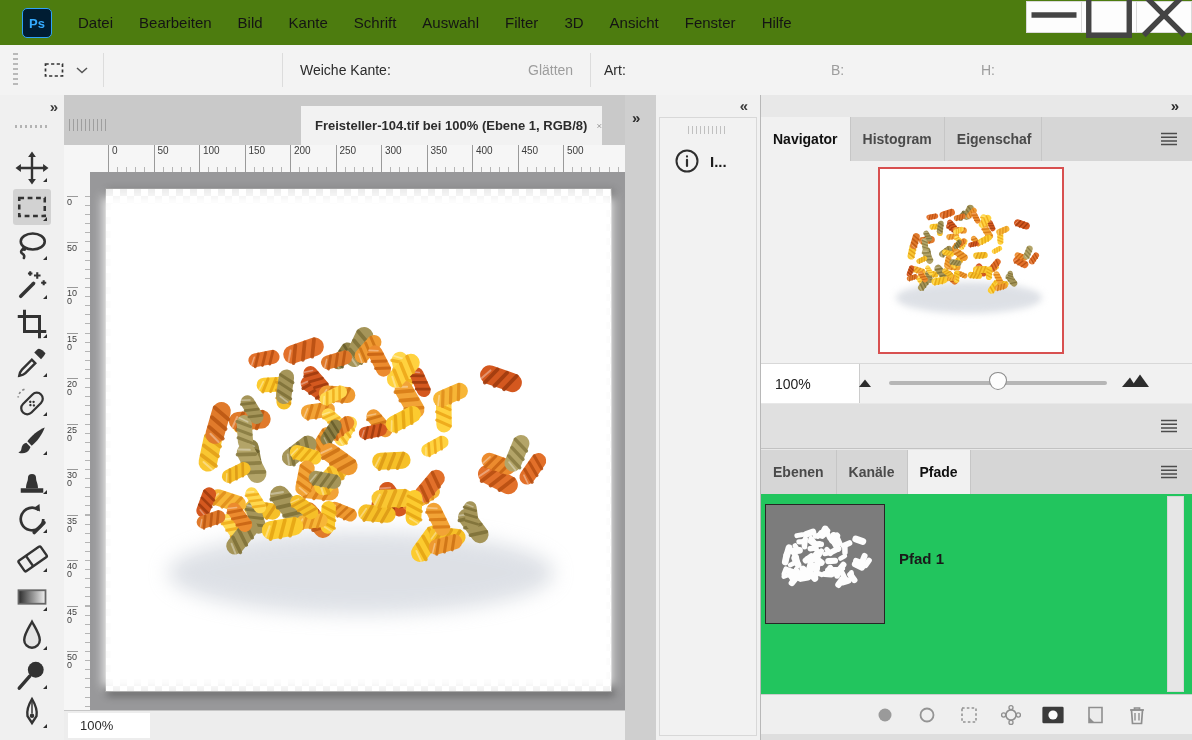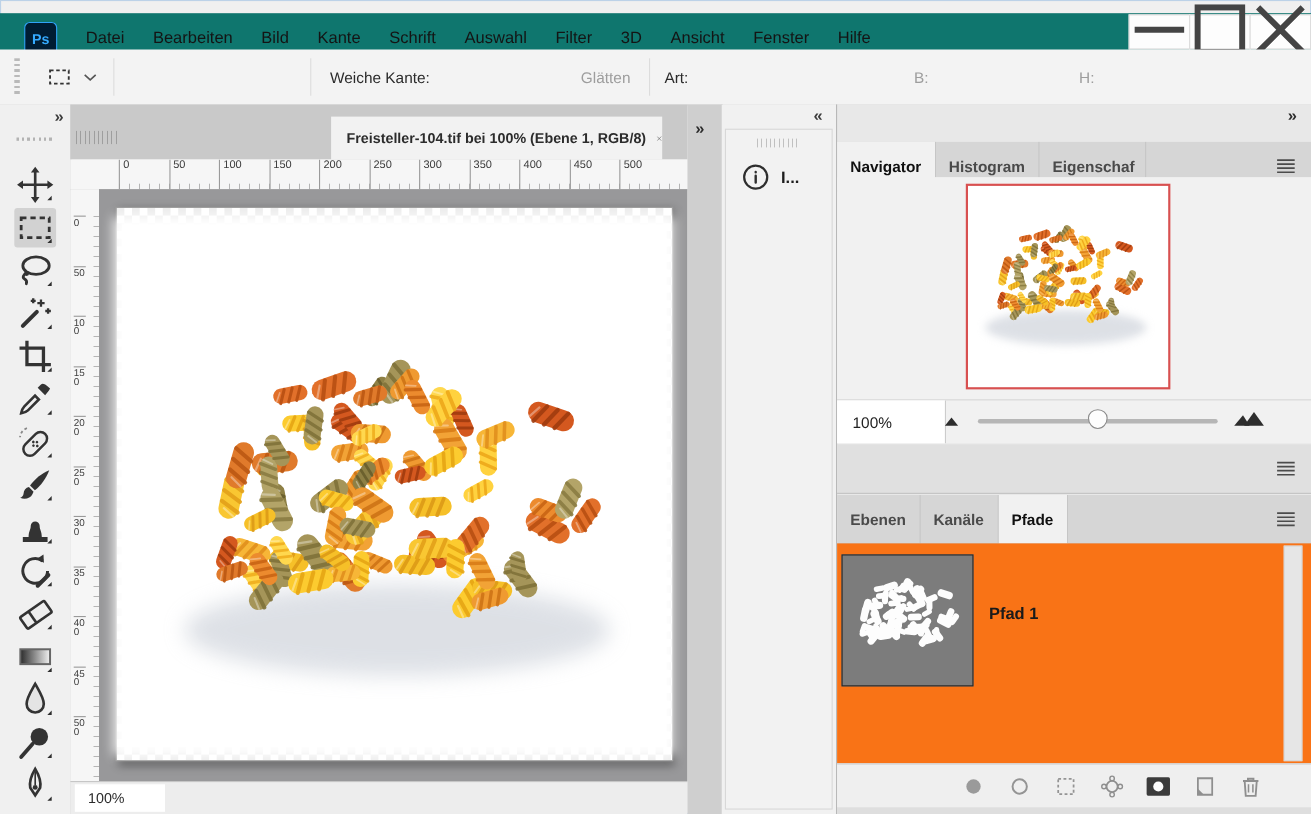--- a/index.html
+++ b/index.html
@@ -1,19 +1,19 @@
 <!DOCTYPE html>
 <html><head>
 <meta charset="utf-8">
 <style>
   html,body{margin:0;padding:0}
   #app{position:relative;width:1192px;height:740px;overflow:hidden;background:#f0f0f0;
        font-family:"Liberation Sans",sans-serif;color:#1f1f1f;user-select:none;outline:1px solid #bcd2e8;outline-offset:-1px}
   
-  #menubar{position:absolute;left:0;top:12px;width:1192px;height:45px;background:#0f766e;border-bottom:1px solid #e4e4e4}
+  #menubar{position:absolute;left:0;top:0;width:1192px;height:45px;background:#4d7c0f;border-bottom:1px solid #e4e4e4}
   #pslogo{position:absolute;left:22px;top:8px;width:28px;height:28px;background:#001d33;border:1px solid #2fa3f7;border-radius:5px;
           color:#35abff;font-weight:700;font-size:13px;display:flex;align-items:center;justify-content:center}
   #menuitems{position:absolute;left:65px;top:0;height:45px;display:flex;align-items:center}
   #menuitems span{padding:0 13px;font-size:15px;color:#141414;cursor:default}
   #winbtns{position:absolute;right:0;top:1px;display:flex}
   .winbtn{width:54px;height:30px;background:#fdfdfd;border:1px solid #dadada;margin-left:-1px;display:flex;align-items:center;justify-content:center}
   .winbtn svg{width:13px;height:13px}
   
   #optionsbar{position:absolute;left:0;top:45px;width:1192px;height:50px;background:#f3f3f3;border-bottom:1px solid #d6d6d6}
   .vgrip{position:absolute;left:13px;top:8px;width:5px;height:34px;
@@ -86,34 +86,34 @@
   #inforow .ilabel{margin-left:10px;font-size:15px;font-weight:700;color:#1d1d1d}
   
   #rightcol{position:absolute;left:760px;top:95px;width:432px;height:645px;background:#e8e8e8;border-left:1px solid #b8b8b8}
   #rightcol .expander{position:absolute;right:14px;top:2px;font-size:15px;font-weight:700;color:#2c2c2c}
   .ptabs{position:absolute;left:0;width:432px;height:44px;background:#d6d6d6;border-bottom:1px solid #c2c2c2;display:flex;align-items:stretch}
   .tabslot{display:flex}
   .ptab{padding:0 12px;line-height:44px;font-size:14px;font-weight:700;color:#4a4a4a;border-right:1px solid #c6c6c6;
         max-width:72px;overflow:hidden;white-space:nowrap}
   .ptab.active{background:#f1f1f1;color:#101010}
   .pmenu{margin-left:auto;align-self:center;margin-right:14px;display:flex;width:20px;height:14px}
-  #navtabs{top:34px}
+  #navtabs{top:22px}
   #navbody{position:absolute;left:0;top:66px;width:432px;height:202px;background:#f1f1f1}
   #navthumb{position:absolute;left:117px;top:6px;width:182px;height:183px;background:#fff;border:2px solid #d85050}
   #pasta-nav{position:absolute;left:2px;top:2px;width:174px;height:175px}
   #navzoom{position:absolute;left:0;top:268px;width:432px;height:39px;background:#f1f1f1;border-top:1px solid #d8d8d8}
   #navzoomval{position:absolute;left:0;top:0;width:84px;height:39px;background:#fff;border-right:1px solid #ccc;
               font-size:14px;color:#222;display:flex;align-items:center;padding-left:14px}
   #zoomout{position:absolute;left:96px;top:13px;width:18px;height:11px;display:flex}
   #navslider{position:absolute;left:128px;top:17px;width:218px;height:4px;background:#b6b6b6;border-radius:2px}
   #navthumbtn{position:absolute;left:228px;top:8px;width:16px;height:16px;background:#fdfdfd;border:1px solid #8a8a8a;border-radius:50% 50% 50% 50%/45% 45% 55% 55%}
   #zoomin{position:absolute;right:42px;top:9px;width:30px;height:15px;display:flex}
   #histtabs{top:309px}
   #pathstabs{top:355px}
-  #pathsbody{position:absolute;left:0;top:399px;width:432px;height:200px;background:#f97316}
+  #pathsbody{position:absolute;left:0;top:399px;width:432px;height:200px;background:#22c55e}
   #paththumb{position:absolute;left:4px;top:10px;width:118px;height:118px;background:#7c7c7c;border:1px solid #262626}
   #pasta-path{position:absolute;left:0;top:0;width:116px;height:116px}
   #pathname{position:absolute;left:138px;top:56px;font-size:15px;font-weight:700;color:#1a1a1a}
   #pathscroll{position:absolute;right:9px;top:2px;bottom:2px;width:15px;background:#e6e6e6;border:1px solid #d7d7d7}
   #pathsfooter{position:absolute;left:0;top:599px;width:432px;height:40px;background:#efefef;border-top:1px solid #cccccc;
                display:flex;align-items:center;padding-left:112px;gap:18px;box-sizing:border-box}
   .ficon{width:24px;height:24px;display:flex}
   #rcbottom{position:absolute;left:0;top:639px;width:432px;height:6px;background:#dedede}
 </style>
 </head>

